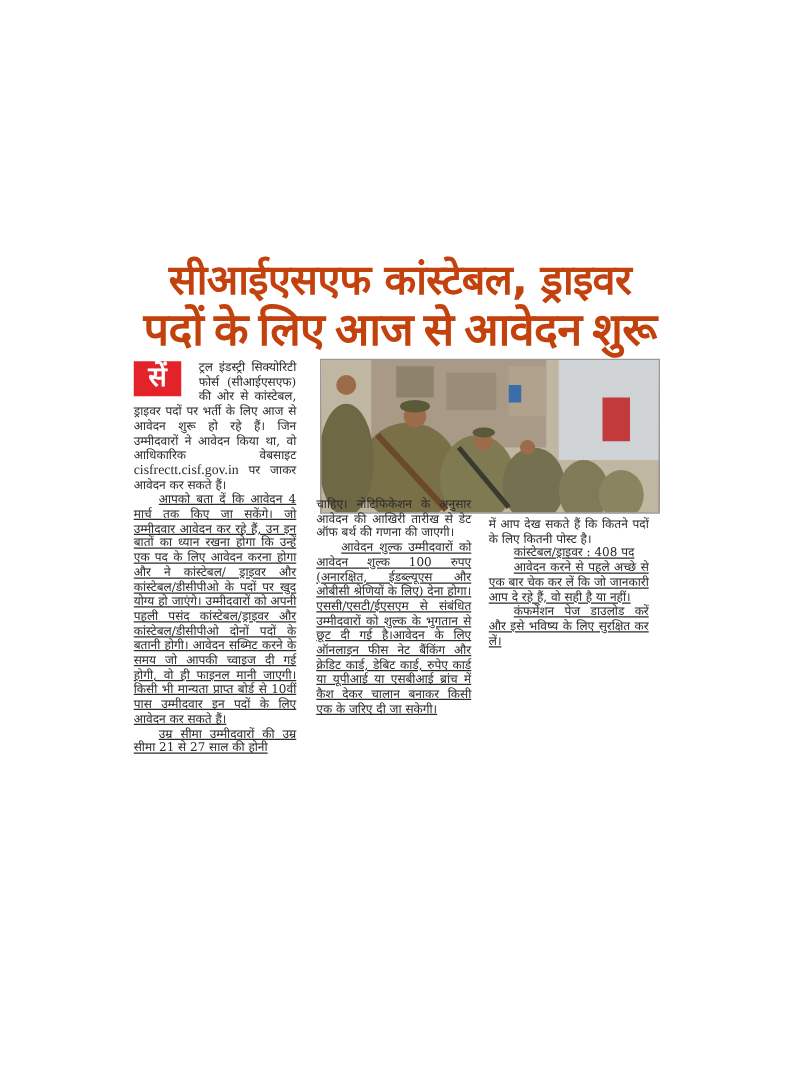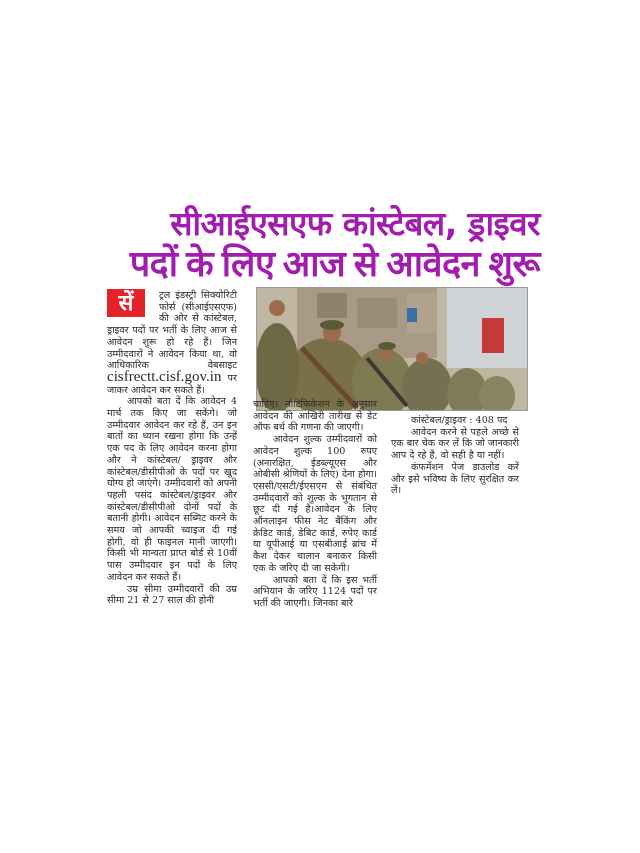--- a/index.html
+++ b/index.html
@@ -1,36 +1,36 @@
 <!DOCTYPE html>
 <html><head>
 <meta charset="utf-8">
 <style>
   html, body { margin: 0; padding: 0; background: #ffffff; }
   body { width: 640px; height: 853px; position: relative; overflow: hidden;
          font-family: "DejaVu Serif", "Liberation Serif", serif; color: #2a2a2a; }
-  .headline { position: absolute; left: 100px; top: 204px; width: 440px; text-align: right;
+  .headline { position: absolute; left: 100px; top: 204px; width: 440px; text-align: center;
               font-family: "DejaVu Sans", "Liberation Sans", sans-serif; font-weight: bold;
-              color: #a21caf; line-height: 40px; }
+              color: #c2410c; line-height: 40px; }
   .headline .l1 { font-size: 33px; display: block; letter-spacing: -0.5px; }
   .headline .l2 { font-size: 36px; display: block; letter-spacing: -0.5px; font-family: Liberation Serif, serif; }
   .photo { position: absolute; left: 256px; top: 287px; width: 270px; height: 122px;
            border: 1px solid #999; overflow: hidden;
            background: linear-gradient(180deg, #c9c1b0 0%, #9e9474 35%, #7d7656 60%, #6c6a4a 100%); }
   .photo svg { display: block; }
   .col { position: absolute; font-size: 9.6px; line-height: 11.7px; text-align: justify; color: #2b2b2b; }
   .col p { margin: 0; }
-  .col p.ind { text-indent: 20px; }
+  .col p.ind { text-indent: 20px; text-decoration: underline; }
   .c1 { left: 107px; top: 289px; width: 130px; }
   .c2 { left: 253px; top: 398px; width: 124px; }
   .c3 { left: 391px; top: 414px; width: 128px; }
   .dropcap { float: left; width: 38px; height: 28px; background: #e3222a; color: #fff;
              font-family: "DejaVu Sans", "Liberation Sans", sans-serif; font-weight: bold;
              font-size: 22px; line-height: 28px; text-align: center; margin: 0 14px 3px 0; }
-  .url { font-family: "Liberation Serif", "DejaVu Serif", serif; font-size: 15px; }
+  .url { font-family: "Liberation Serif", "DejaVu Serif", serif; font-size: 11px; }
 </style>
 </head>
 <body>
 
 <div class="headline">
   <span class="l1">सीआईएसएफ कांस्टेबल, ड्राइवर</span>
   <span class="l2">पदों के लिए आज से आवेदन शुरू</span>
 </div>
 
 <div class="photo">
@@ -66,20 +66,20 @@
     <span>ट्रल इंडस्ट्री सिक्योरिटी फोर्स (सीआईएसएफ) की ओर से कांस्टेबल, ड्राइवर पदों पर भर्ती के लिए आज से आवेदन शुरू हो रहे हैं। जिन उम्मीदवारों ने आवेदन किया था, वो आधिकारिक वेबसाइट</span>
     <span class="url">cisfrectt.cisf.gov.in</span><span> पर जाकर आवेदन कर सकते हैं।</span>
   </p>
   <p class="ind">आपको बता दें कि आवेदन 4 मार्च तक किए जा सकेंगे। जो उम्मीदवार आवेदन कर रहे हैं, उन इन बातों का ध्यान रखना होगा कि उन्हें एक पद के लिए आवेदन करना होगा और ने कांस्टेबल/ ड्राइवर और कांस्टेबल/डीसीपीओ के पदों पर खुद योग्य हो जाएंगे। उम्मीदवारों को अपनी पहली पसंद कांस्टेबल/ड्राइवर और कांस्टेबल/डीसीपीओ दोनों पदों के बतानी होगी। आवेदन सब्मिट करने के समय जो आपकी च्वाइज दी गई होगी, वो ही फाइनल मानी जाएगी। किसी भी मान्यता प्राप्त बोर्ड से 10वीं पास उम्मीदवार इन पदों के लिए आवेदन कर सकते हैं।</p>
   <p class="ind">उम्र सीमा उम्मीदवारों की उम्र सीमा 21 से 27 साल की होनी</p>
 </div>
 
 <div class="col c2">
   <p>चाहिए। नोटिफिकेशन के अनुसार आवेदन की आखिरी तारीख से डेट ऑफ बर्थ की गणना की जाएगी।</p>
   <p class="ind">आवेदन शुल्क उम्मीदवारों को आवेदन शुल्क 100 रुपए (अनारक्षित, ईडब्ल्यूएस और ओबीसी श्रेणियों के लिए) देना होगा। एससी/एसटी/ईएसएम से संबंधित उम्मीदवारों को शुल्क के भुगतान से छूट दी गई है।आवेदन के लिए ऑनलाइन फीस नेट बैंकिंग और क्रेडिट कार्ड, डेबिट कार्ड, रुपेए कार्ड या यूपीआई या एसबीआई ब्रांच में कैश देकर चालान बनाकर किसी एक के जरिए दी जा सकेगी।</p>
-  <p class="ind">आपको बता दें कि इस भर्ती अभियान के जरिए 1124 पदों पर भर्ती की जाएगी। जिनका बारे</p>
 </div>
 
 <div class="col c3">
+  <p>में आप देख सकते हैं कि कितने पदों के लिए कितनी पोस्ट है।</p>
   <p class="ind">कांस्टेबल/ड्राइवर : 408 पद</p>
   <p class="ind">आवेदन करने से पहले अच्छे से एक बार चेक कर लें कि जो जानकारी आप दे रहे हैं, वो सही है या नहीं।</p>
   <p class="ind">कंफर्मेशन पेज डाउलोड करें और इसे भविष्य के लिए सुरक्षित कर लें।</p>
 </div>
 
 </body></html>

